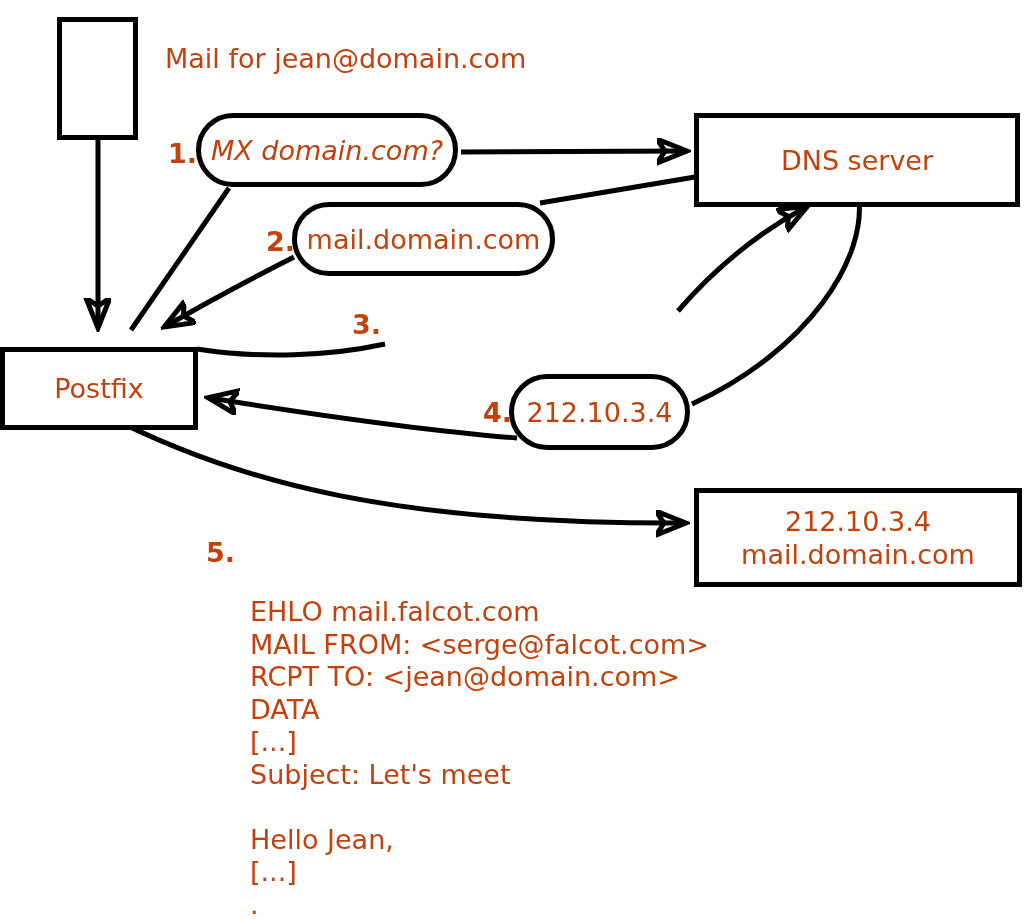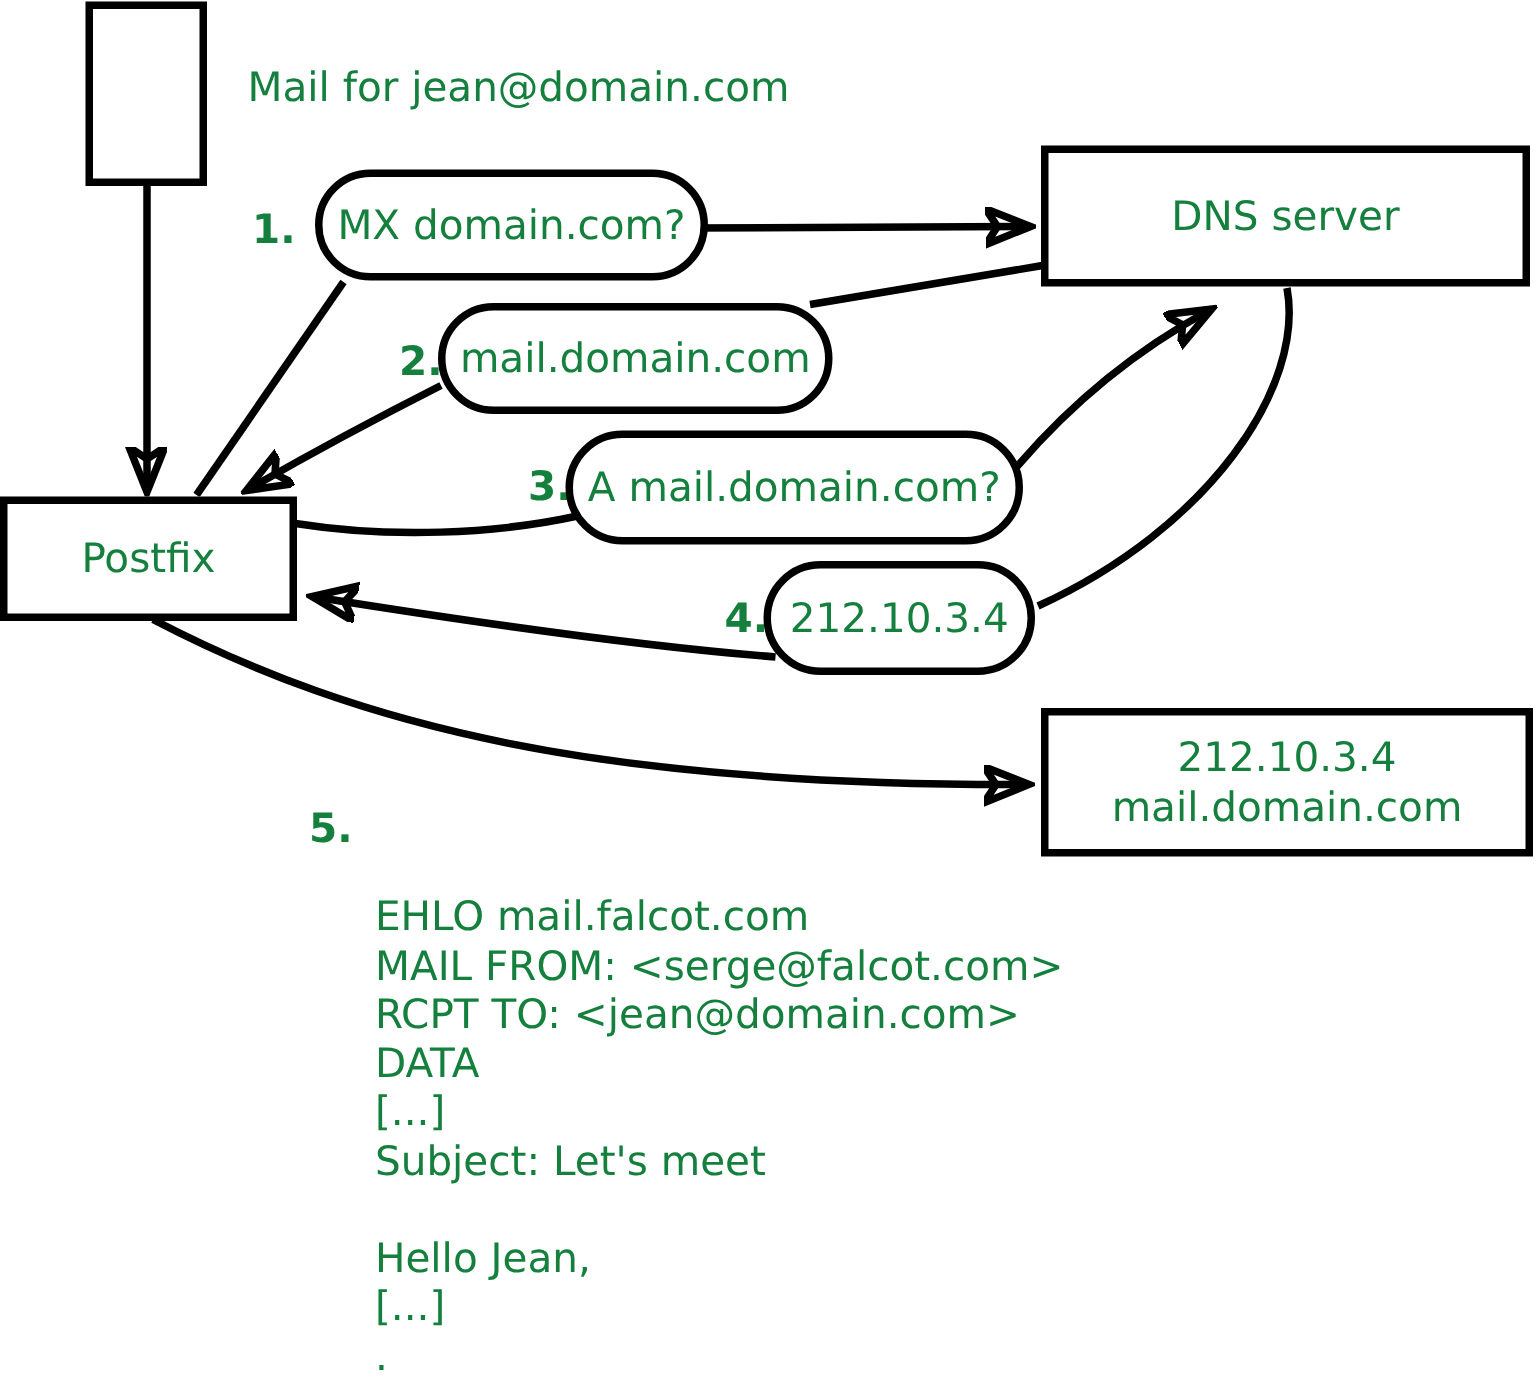--- a/index.html
+++ b/index.html
@@ -6,39 +6,40 @@
     margin: 0;
     padding: 0;
     background: #ffffff;
   }
   .canvas {
     position: relative;
     width: 1024px;
     height: 919px;
     background: #ffffff;
     font-family: "DejaVu Sans", "Liberation Sans", sans-serif;
-    color: #15803d;
+    color: #c2410c;
     overflow: hidden;
   }
   .layer {
     position: absolute;
     left: 0;
     top: 0;
   }
   .node {
     position: absolute;
     box-sizing: border-box;
     border: 5px solid #000000;
     background: #ffffff;
     display: flex;
     align-items: center;
     justify-content: center;
     text-align: center;
     font-size: 27px;
     line-height: 33px;
+    margin-top: 16px;
   }
   .pill {
     position: absolute;
     box-sizing: border-box;
     border: 5px solid #000000;
     background: #ffffff;
     border-radius: 38px;
     display: flex;
     align-items: center;
     justify-content: center;
@@ -106,33 +107,30 @@
   <div class="node" style="left:694px; top:97px; width:326px; height:94px;">
     <span>DNS server</span>
   </div>
 
   <div class="node" style="left:694px; top:472px; width:328px; height:99px; flex-direction:column;">
     <span>212.10.3.4</span>
     <span>mail.domain.com</span>
   </div>
 
   <div class="stepnum" style="left:168px; top:140px;">1.</div>
-  <div class="pill" style="left:210px; top:113px; width:262px; height:74px;">
+  <div class="pill" style="left:196px; top:113px; width:262px; height:74px;font-style:italic;">
     <span>MX domain.com?</span>
   </div>
 
   <div class="stepnum" style="left:266px; top:228px;">2.</div>
   <div class="pill" style="left:292px; top:202px; width:263px; height:74px;">
     <span>mail.domain.com</span>
   </div>
 
   <div class="stepnum" style="left:352px; top:311px;">3.</div>
-  <div class="pill" style="left:377px; top:287px; width:305px; height:76px;">
-    <span>A mail.domain.com?</span>
-  </div>
 
   <div class="stepnum" style="left:483px; top:399px;">4.</div>
   <div class="pill" style="left:509px; top:374px; width:181px; height:76px;">
     <span>212.10.3.4</span>
   </div>
 
   <div class="stepnum" style="left:206px; top:539px;">5.</div>
 
   <div class="smtp-block">EHLO mail.falcot.com
 MAIL FROM: &lt;serge@falcot.com&gt;

